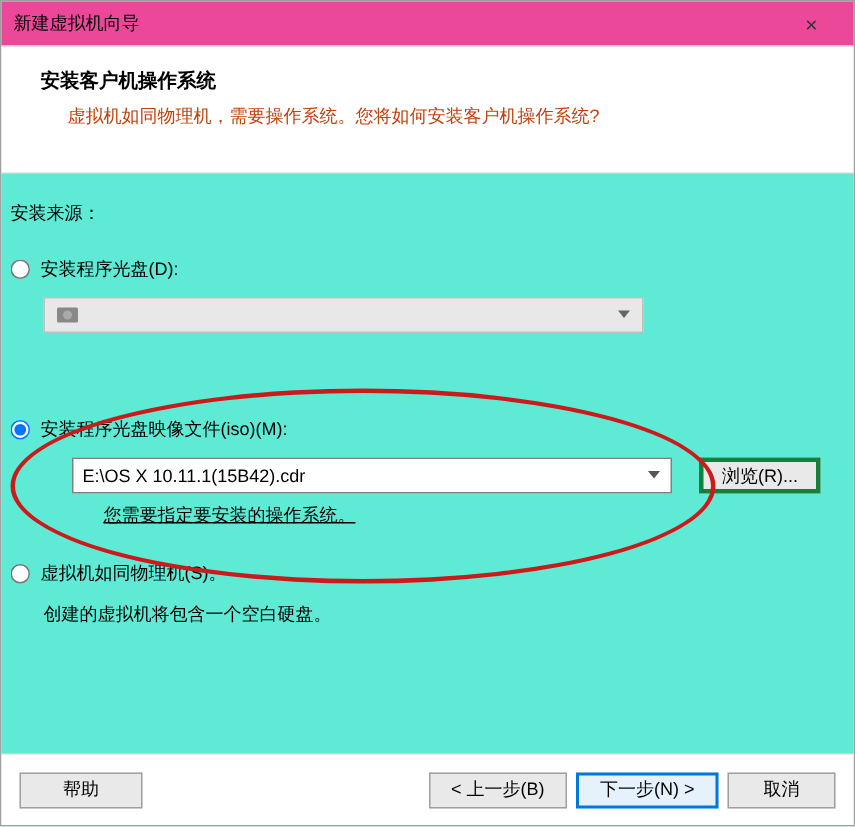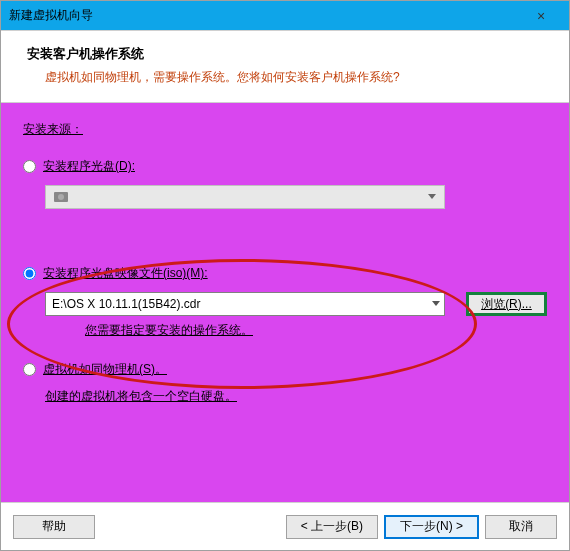--- a/index.html
+++ b/index.html
@@ -1,24 +1,24 @@
 <!DOCTYPE html>
 <html><head>
   <meta charset="utf-8">
   <style>
     * { box-sizing: border-box; margin: 0; padding: 0; }
     html, body { width: 570px; height: 551px; font-family: "Microsoft YaHei", "Segoe UI", sans-serif; font-size: 12px; background: #fff; overflow: hidden; }
     .window { width: 570px; height: 551px; border: 1px solid #a0a0a0; display: flex; flex-direction: column; position: relative; }
-    .titlebar { height: 30px; display: flex; align-items: center; padding: 0 8px; border-bottom: 1px solid #d0d0d0; background: #0ea5e9; }
+    .titlebar { height: 30px; display: flex; align-items: center; padding: 0 8px; border-bottom: 1px solid #d0d0d0; background: #ec4899; }
     .titlebar .title { flex: 1; font-size: 12px; }
     .titlebar .close { width: 40px; text-align: center; font-size: 14px; color: #333; cursor: default; }
-    .header { padding: 14px 26px 16px 26px; border-bottom: 1px solid #d0d0d0; background: #fff; }
+    .header { padding: 14px 26px 29px 26px; border-bottom: 1px solid #d0d0d0; background: #fff; }
     .header .heading { font-size: 13px; font-weight: bold; margin-bottom: 6px; }
     .header .subheading { font-size: 12px; color: #c2410c; padding-left: 18px; }
-    .content { flex: 1; padding: 18px 22px 10px 22px; background: #d946ef; position: relative; text-decoration: underline; }
+    .content { flex: 1; padding: 18px 22px 10px 6px; background: #5eead4; position: relative; }
     .source-label { font-size: 12px; margin-bottom: 20px; }
     .option { margin-bottom: 8px; }
     .option-row { display: flex; align-items: center; margin-bottom: 10px; }
     .option-row input[type="radio"] { margin-right: 7px; width: 13px; height: 13px; }
     .option-row label { font-size: 12px; }
     .drive-select { margin: 0 0 56px 22px; width: 400px; height: 24px; background: #e8e8e8; border: 1px solid #c0c0c0; display: flex; align-items: center; padding: 0 8px; position: relative; }
     .drive-select .disc-icon { width: 14px; height: 10px; background: #888; border-radius: 1px; margin-right: 8px; position: relative; }
     .drive-select .disc-icon::after { content: ""; position: absolute; top: 2px; left: 4px; width: 6px; height: 6px; border-radius: 50%; background: #aaa; }
     .drive-select .chev { position: absolute; right: 8px; top: 8px; width: 0; height: 0; border-left: 4px solid transparent; border-right: 4px solid transparent; border-top: 5px solid #666; }
     .iso-section { margin-top: 0; }
@@ -68,21 +68,21 @@
         <span class="chev"></span>
       </div>
     </div>
 
     <div class="option iso-section">
       <div class="option-row">
         <input type="radio" name="src" checked="" style="">
         <label>安装程序光盘映像文件(iso)(M):</label>
       </div>
       <div class="iso-row">
-        <div style="position:relative; width:408px;">
+        <div style="position:relative; width:408px;margin-left:19px;">
           <input class="iso-input" type="text" value="E:\OS X 10.11.1(15B42).cdr" style="">
           <span style="position:absolute; right:8px; top:9px;" class="iso-chev"></span>
         </div>
         <button class="browse-btn">浏览(R)...</button>
       </div>
       <div class="warn-text2">您需要指定要安装的操作系统。</div>
     </div>
 
     <div class="option later-section">
       <div class="option-row">

